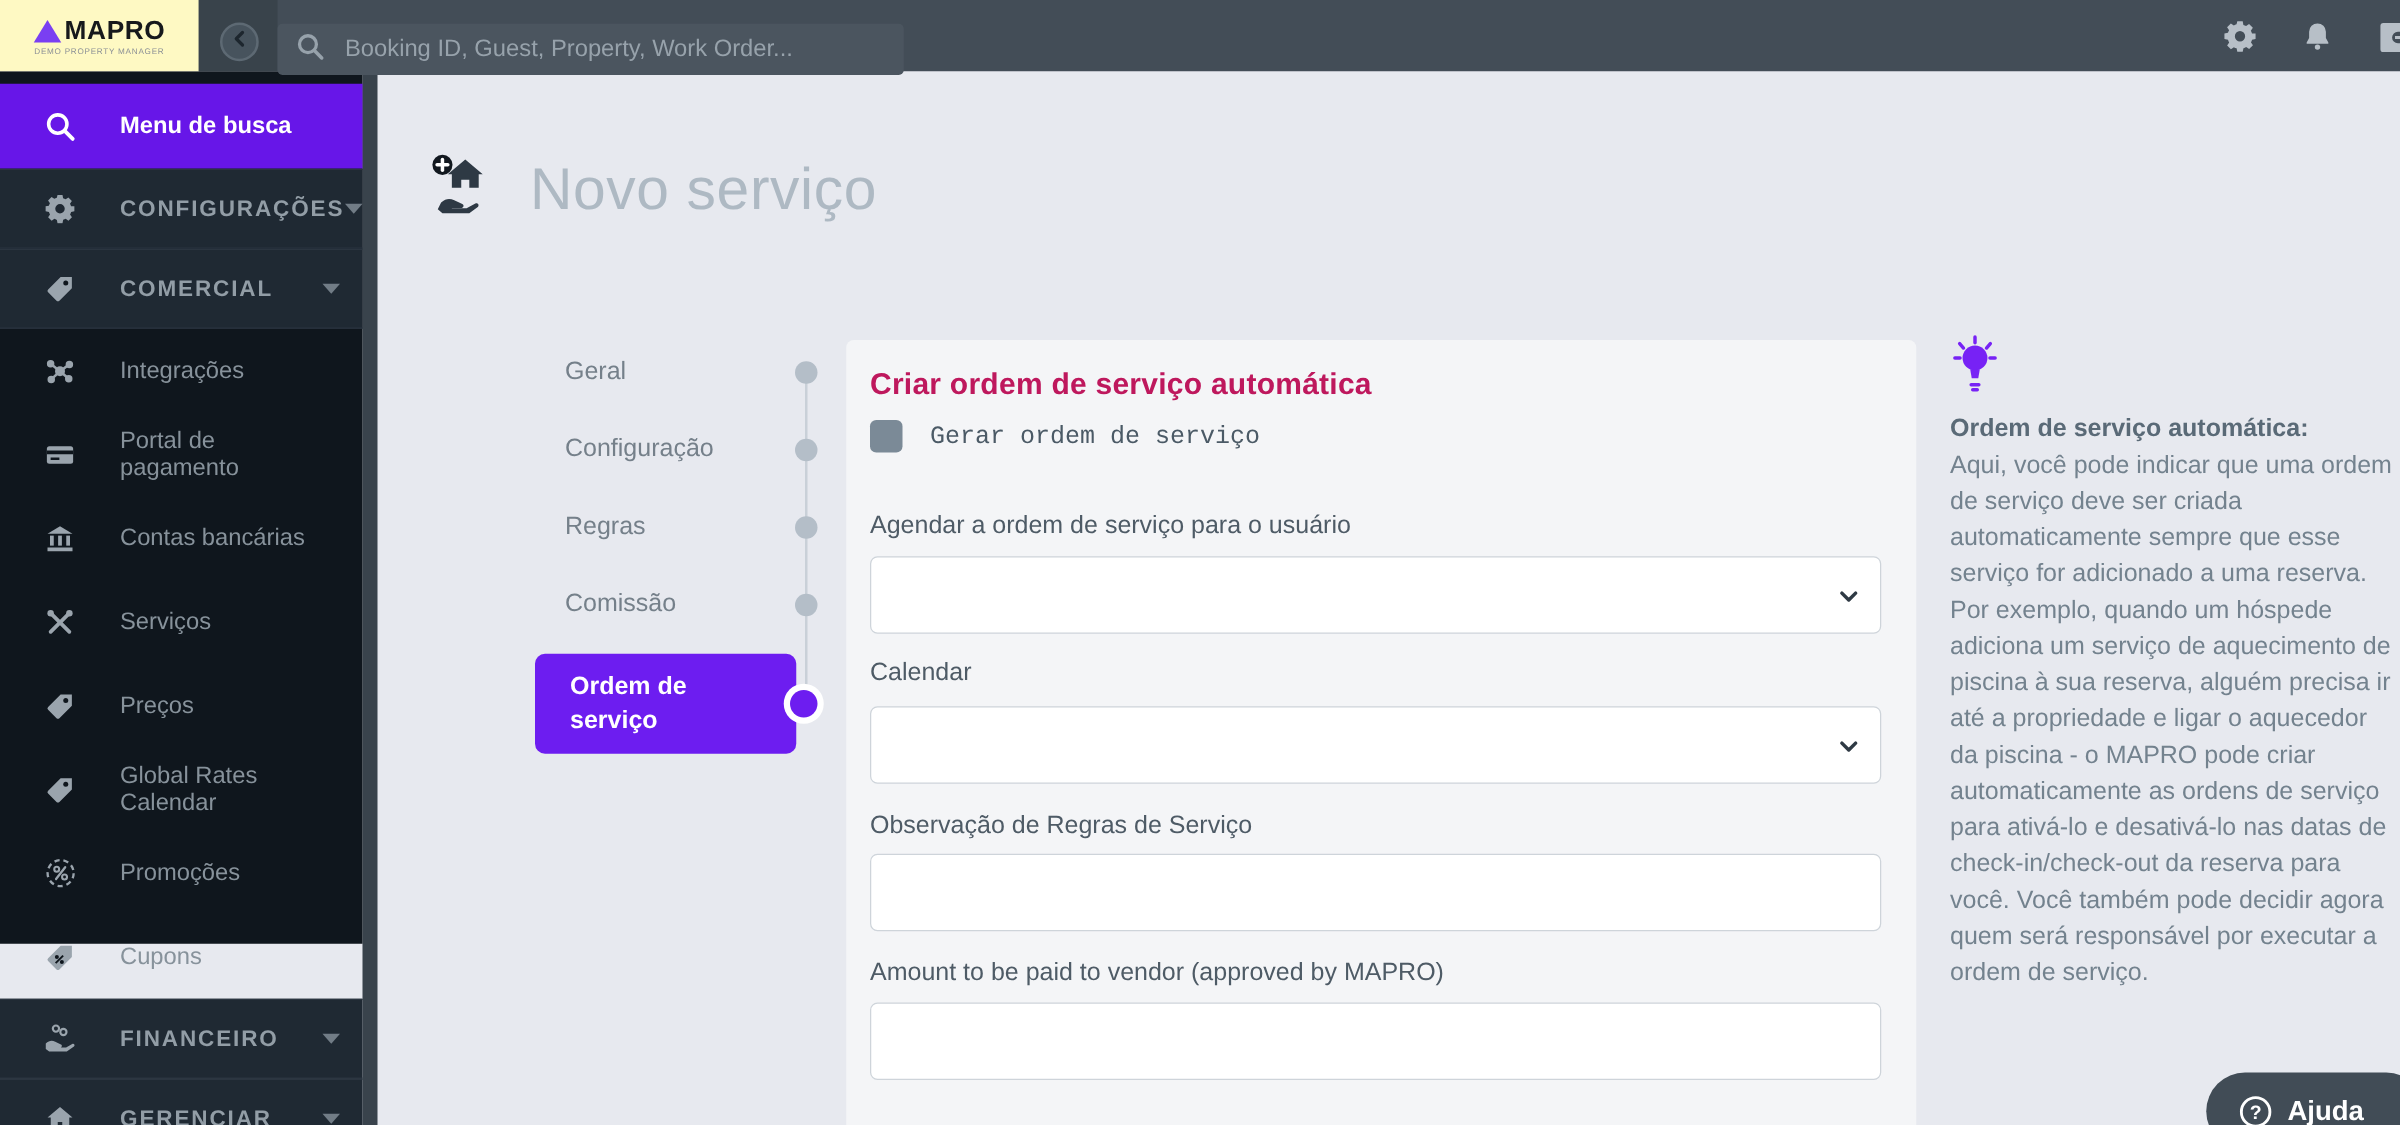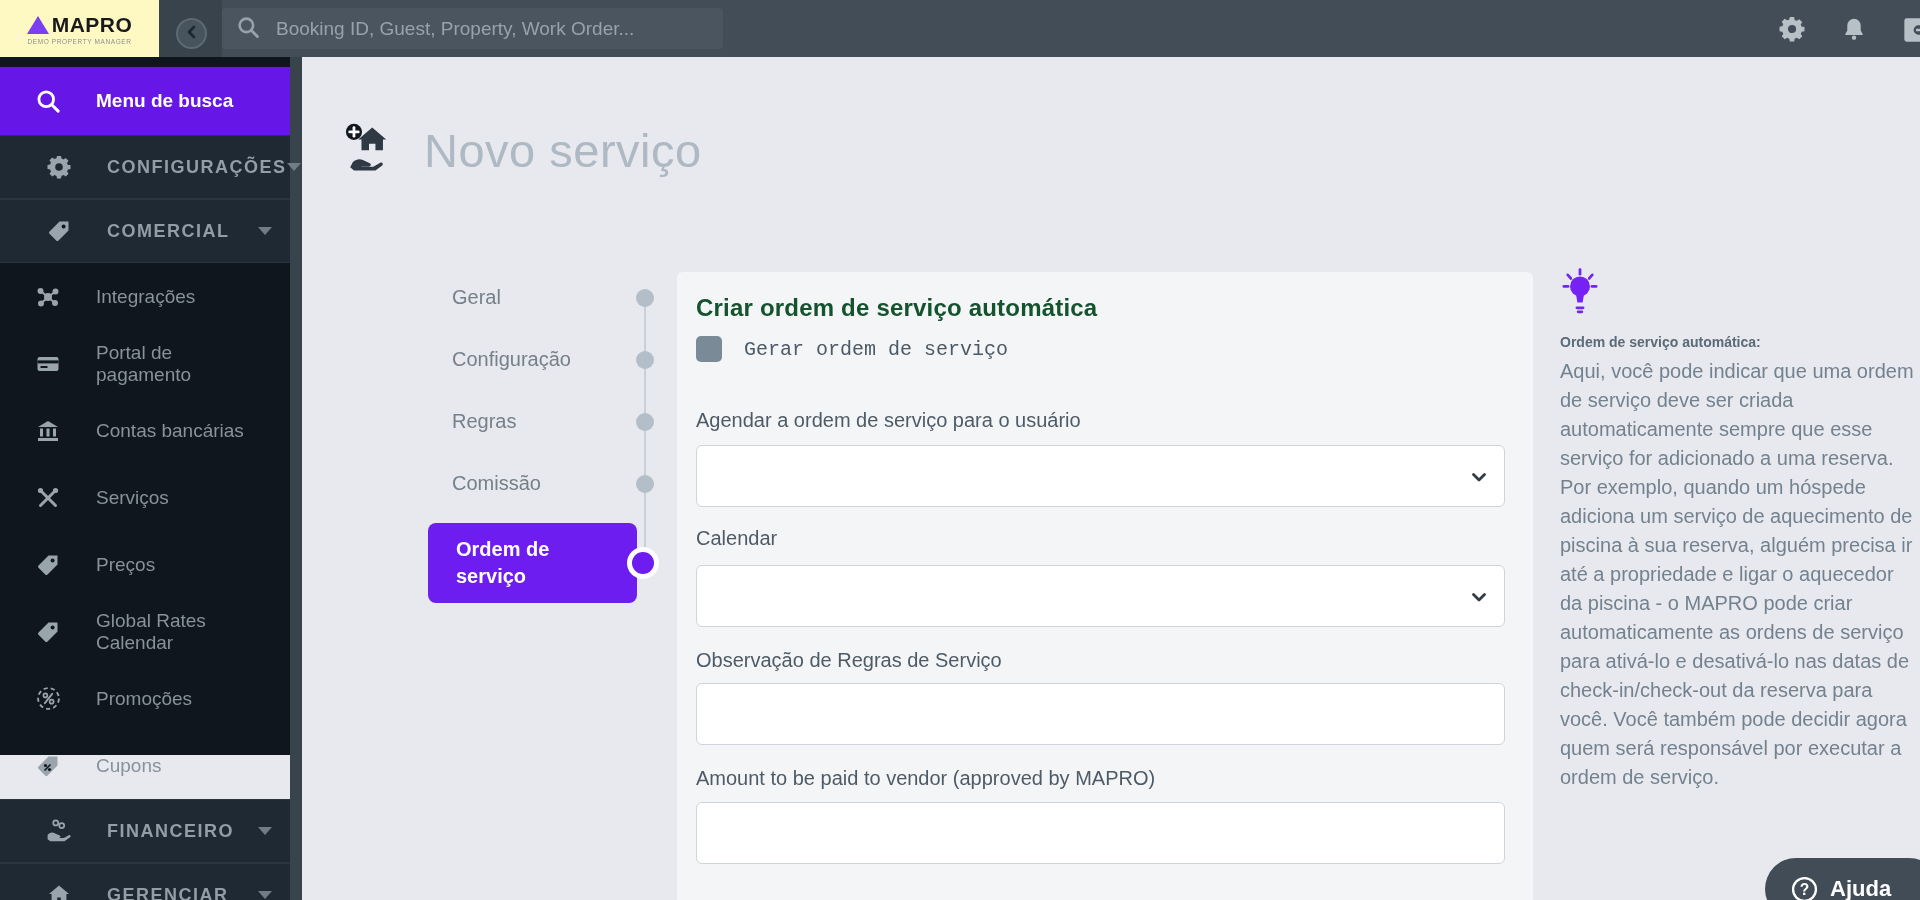--- a/index.html
+++ b/index.html
@@ -12,21 +12,21 @@
     display:flex; flex-direction:column; align-items:center; justify-content:center; }
   .logo-row { display:flex; align-items:center; gap:3px; }
   .logo-tri { width:0; height:0; border-left:11px solid transparent; border-right:11px solid transparent;
     border-bottom:18px solid #7a3ff2; }
   .logo-word { font-size:21px; font-weight:bold; color:#17191c; letter-spacing:.5px; }
   .logo-tag { font-size:6.5px; color:#8a8f96; letter-spacing:.6px; margin-top:1px; }
   .topbar-strip { position:absolute; left:159px; top:0; width:63px; height:57px; background:#39434b; }
   .collapse-btn { position:absolute; left:176px; top:18px; width:31px; height:31px; border-radius:50%;
     background:#47535d; border:2px solid #5d6973; display:flex; align-items:center; justify-content:center;
     color:#1d262e; }
-  .searchbox { position:absolute; left:222px; top:8px; width:501px; height:41px; background:#4b555f;
+  .searchbox { position:absolute; left:222px; top:19px; width:501px; height:41px; background:#4b555f;
     border-radius:4px; display:flex; align-items:center; padding:0 14px; gap:16px; }
   .searchbox svg { color:#97a2ab; flex:0 0 auto; }
   .searchbox input { flex:1; background:transparent; border:none; outline:none;
     color:#cdd4da; font-size:19px; font-family:"Liberation Sans",sans-serif; }
   .searchbox input::placeholder { color:#97a2ab; opacity:1; }
   .welcome { position:absolute; right:660px; top:0; height:57px; display:flex; align-items:center;
     color:#b3bbc3; font-size:19px; white-space:nowrap; }
   .welcome a { color:#c6cdd4; font-weight:bold; text-decoration:underline; margin-left:8px; cursor:pointer; }
   .top-ico { position:absolute; top:16px; color:#b7bfc7; }
   .top-ico.gear { left:1779px; }
@@ -36,21 +36,21 @@
   
   .sidebar { position:absolute; left:0; top:57px; width:290px; height:698px; background:#0f161d;
     padding-top:10px; z-index:20; }
   .side-strip { position:absolute; left:290px; top:57px; width:12px; height:843px; background:#39434c; z-index:19; }
   .nav-item { height:67px; display:flex; align-items:center; padding:0 18px 0 0; cursor:pointer; }
   .nav-ico { width:96px; display:flex; justify-content:center; color:#9aa4ad; flex:0 0 auto; }
   .nav-label { font-size:19px; color:#87929b; }
   .nav-item.active { height:68px; background:#6716e8; }
   .nav-item.active .nav-ico, .nav-item.active .nav-label { color:#ffffff; }
   .nav-item.active .nav-label { font-weight:bold; }
-  .nav-item.section { height:64px; background:#1f2933; border-top:1px solid #2b3540; border-bottom:1px solid #2b3540;padding-left:11px; }
+  .nav-item.section { height:64px; background:#1f2933; border-top:1px solid #2b3540; border-bottom:1px solid #2b3540; }
   .nav-item.section .nav-label { font-weight:bold; letter-spacing:1.5px; color:#929da6; font-size:18px; }
   .nav-caret { margin-left:auto; width:0; height:0; border-left:7px solid transparent; border-right:7px solid transparent;
     border-top:8px solid #717c86; }
 
   
   .main { position:absolute; left:302px; top:57px; width:1618px; height:843px; background:#e7e9ef;margin-top:40px; }
   .page-head { position:absolute; left:38px; top:22px; display:flex; align-items:center; gap:26px; }
   .page-title { font-size:47px; color:#aeb9c3; font-weight:300; letter-spacing:.5px; }
 
   
@@ -59,42 +59,42 @@
   .step-dot { position:absolute; left:334px; width:18px; height:18px; border-radius:50%; background:#b4bec8; }
   .step-active-btn { position:absolute; left:126px; top:426px; width:209px; height:80px; background:#6d1df0;
     border-radius:8px; color:#ffffff; font-size:20px; font-weight:bold; line-height:27px;
     display:flex; align-items:center; padding-left:28px; cursor:pointer; }
   .step-dot.active { left:330px; top:455px; width:22px; height:22px; background:#6d1df0;
     box-shadow:0 0 0 5px #ffffff; z-index:2; }
 
   
   .panel { position:absolute; left:375px; top:175px; width:856px; height:760px; background:#f4f5f7;
     border-radius:6px; padding:22px 28px 0 19px; }
-  .panel h1 { font-size:24px; color:#14532d; font-weight:bold; letter-spacing:.2px; }
+  .panel h1 { font-size:24px; color:#be185d; font-weight:bold; letter-spacing:.2px; }
   .cb-row { display:flex; align-items:center; gap:22px; }
   .cb-row.first { margin-top:14px;font-family:Liberation Mono, monospace; }
   .cb-row.last { margin-top:26px; }
   .checkbox { width:26px; height:26px; border-radius:5px; background:#7b8a97; cursor:pointer; flex:0 0 auto; }
   .cb-label { font-size:20px; color:#4b5a66; }
   .f-label { font-size:20px; color:#4e5b66; line-height:24px; }
   .f-label.l1 { margin-top:46px; } .f-label.l2 { margin-top:19px; }
   .f-label.l3 { margin-top:21px; } .f-label.l4 { margin-top:21px; }
   .f-select { position:relative; margin-top:13px; width:100%; height:62px; background:#ffffff;
     border:1px solid #ced4da; border-radius:6px; cursor:pointer; }
   .f-select.s2 { margin-top:15px; }
   .f-select .chev { position:absolute; right:16px; top:22px; color:#2f3a44; }
   .f-input { margin-top:11px; width:100%; height:62px; background:#ffffff; border:1px solid #ced4da;
     border-radius:6px; font-size:20px; padding:0 14px; color:#333;
     font-family:"Liberation Sans",sans-serif; outline:none; display:block; }
   .f-input.i2 { margin-top:12px; }
 
   
   .help { position:absolute; left:1258px; top:171px; width:360px; }
   .help .bulb { color:#7722f5; }
-  .help-head { margin-top:10px; font-size:14px; font-weight:bold; color:#5a6a77; line-height:29px; }
+  .help-head { margin-top:10px; font-size:20px; font-weight:bold; color:#5a6a77; line-height:29px; }
   .help-body { font-size:20px; color:#73828e; line-height:29px; }
   .help-btn { position:absolute; left:1463px; top:761px; width:175px; height:62px; border-radius:31px;
     background:#414c56; color:#ffffff; display:flex; align-items:center; gap:12px; padding-left:26px;
     font-size:22px; font-weight:bold; cursor:pointer; }
 </style>
 </head>
 <body>
 
 <svg width="0" height="0" style="position:absolute">
   <defs>

